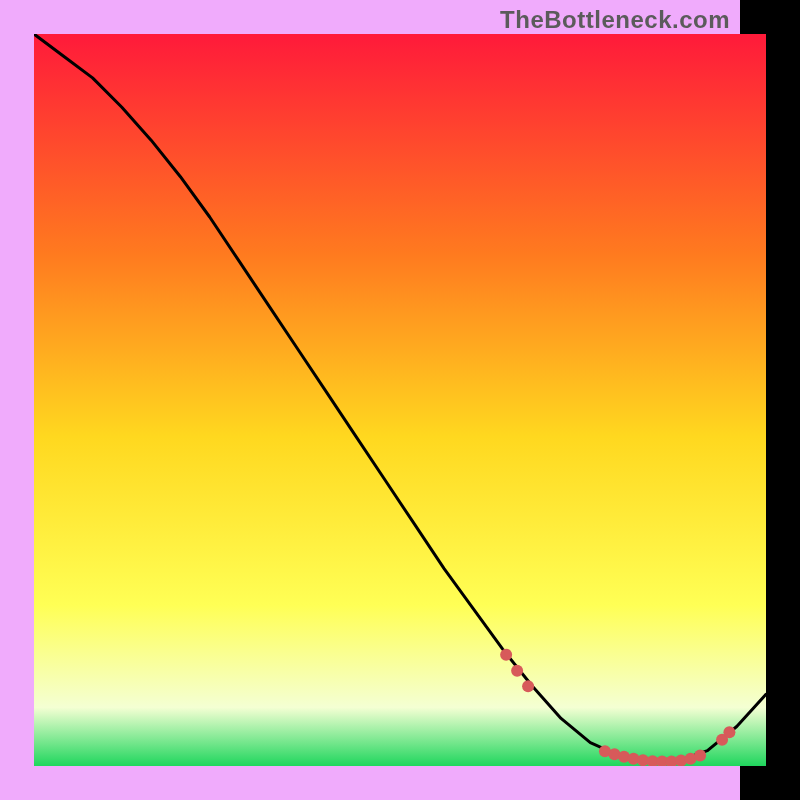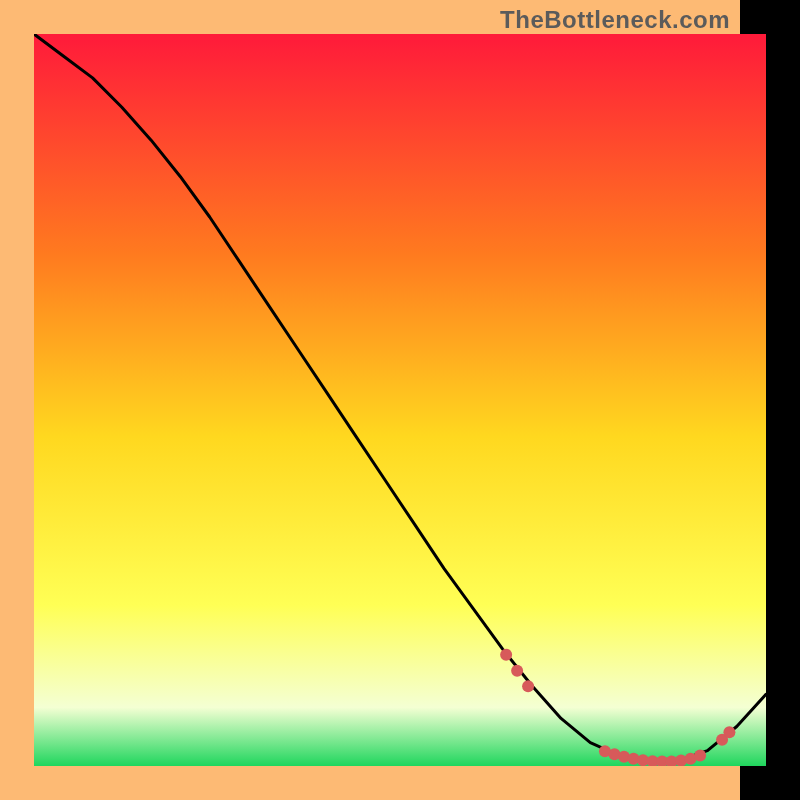--- a/index.html
+++ b/index.html
@@ -7,21 +7,21 @@
     padding: 0;
     width: 800px;
     height: 800px;
     background: #000000;
     overflow: hidden;
   }
   .stage {
     position: relative;
     width: 740px;
     height: 800px;
-    background: #fdba74;
+    background: #f0abfc;
   }
   .plot {
     position: absolute;
     left: 34px;
     top: 34px;
     width: 732px;
     height: 732px;
     overflow: hidden;
   }
   .watermark {

